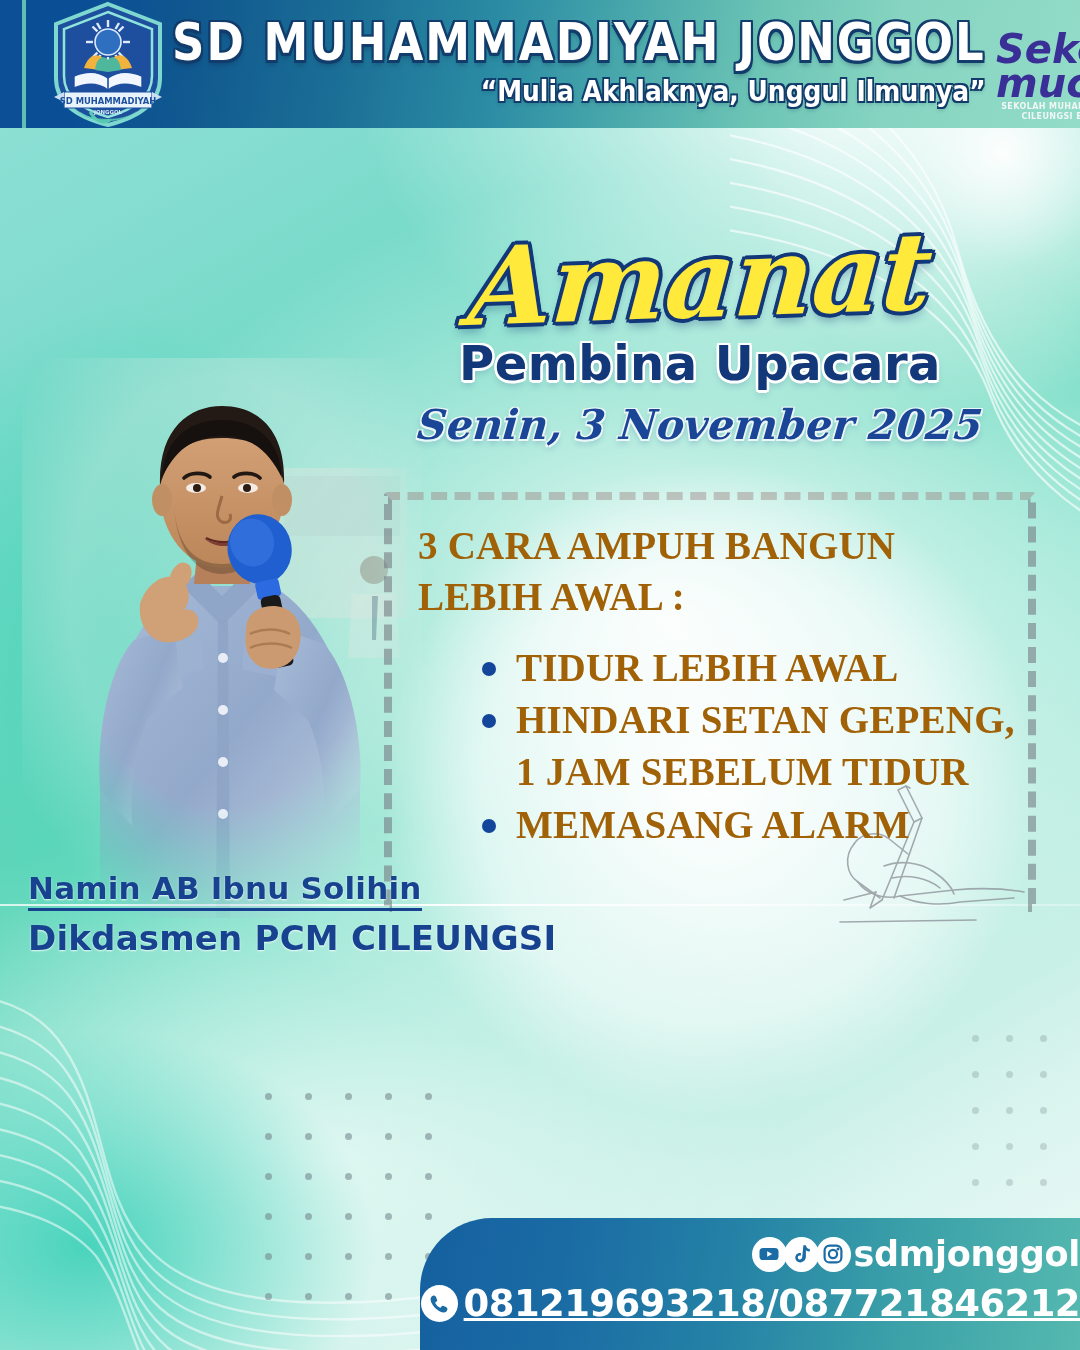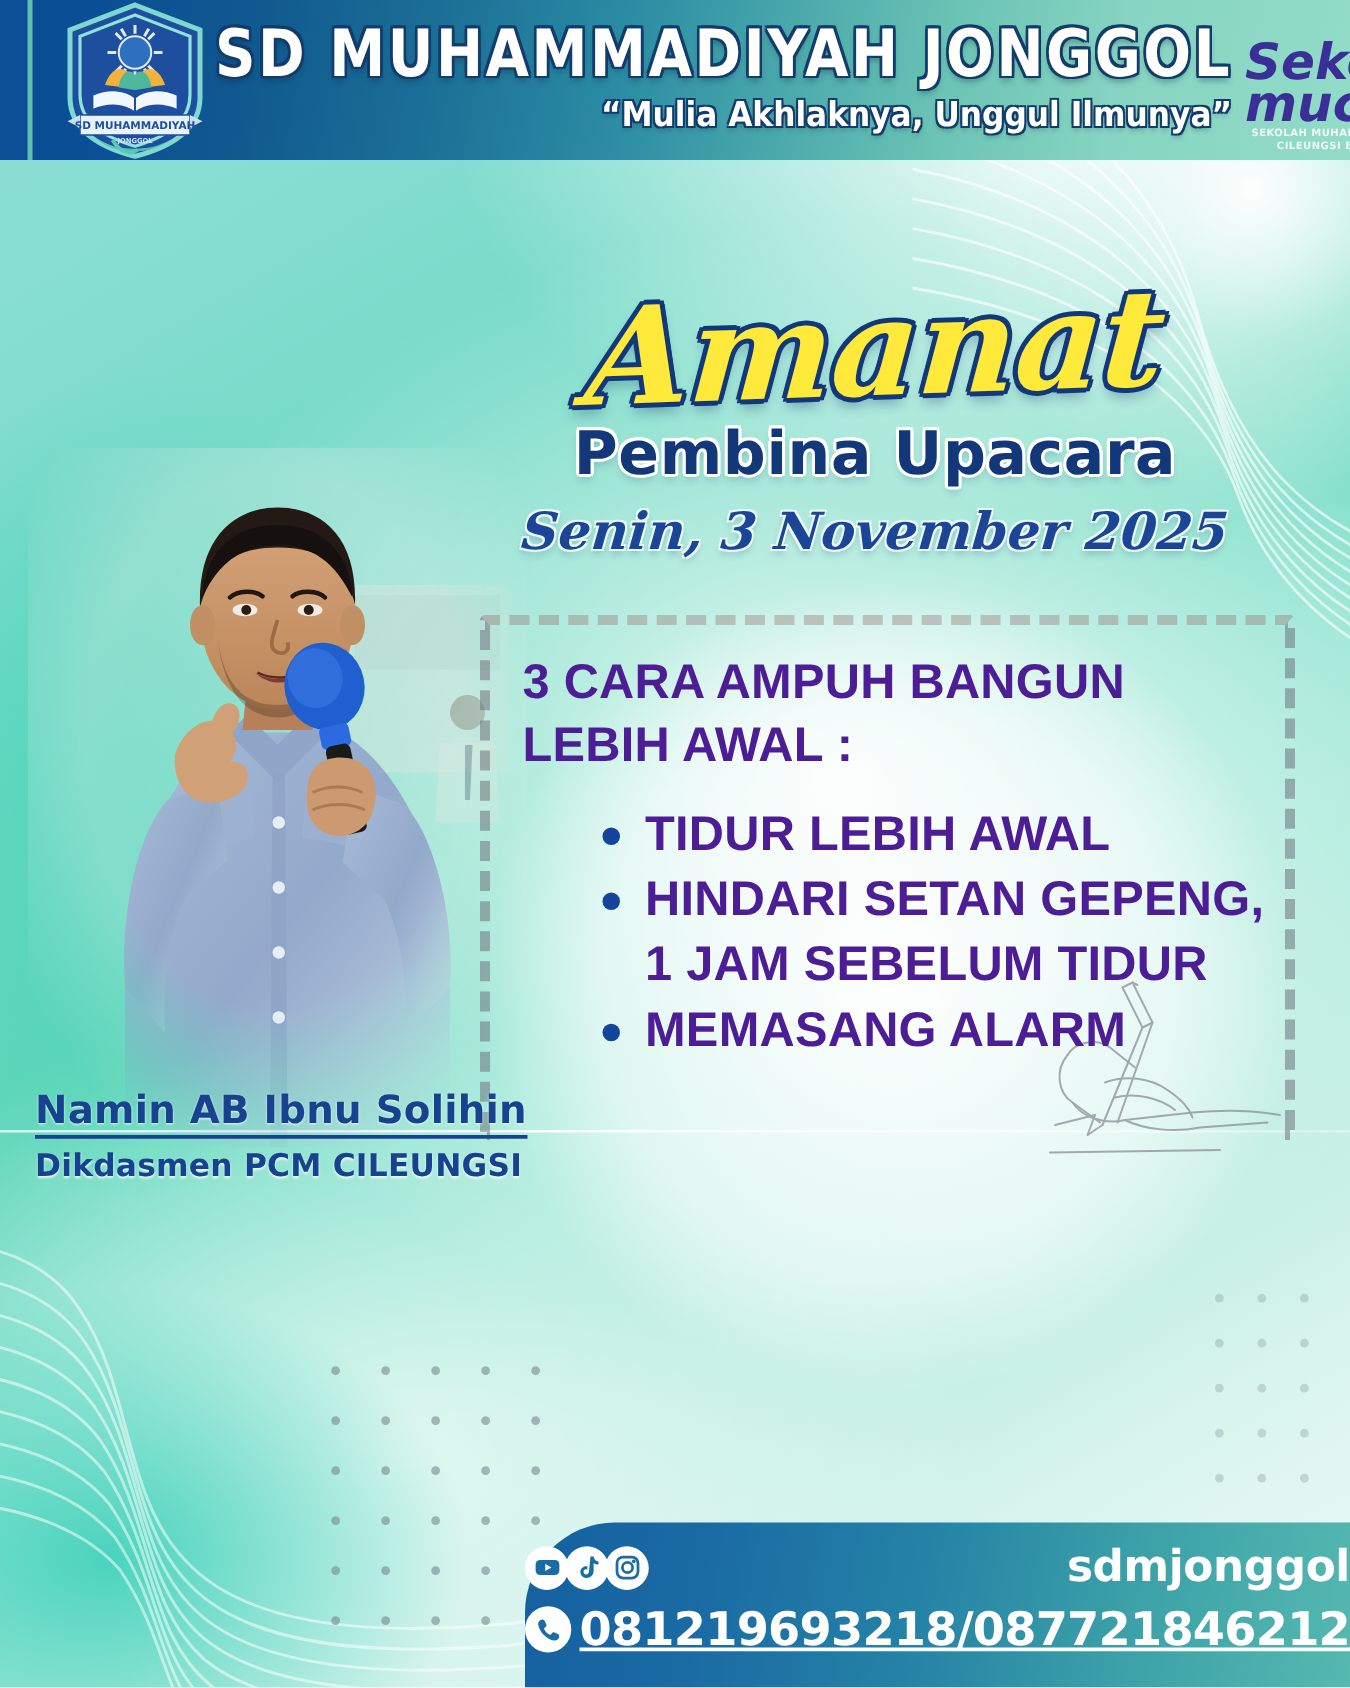--- a/index.html
+++ b/index.html
@@ -200,23 +200,23 @@
     border-top:8px dashed rgba(150,120,120,.40);
     border-radius:4px;
     z-index:7;
     pointer-events:none;
   }
 
   
   .message {
     position:absolute; left:418px; top:520px; width:600px;
     z-index:11;
-    font-family:Liberation Sans, sans-serif;
+    font-family:Liberation Serif, serif;
     font-weight:bold;
-    color:#4c1d95;
+    color:#a16207;
   }
   .msg-head {
     font-size:39px;
     line-height:1.32;
     letter-spacing:.2px;
   }
   .msg-list {
     list-style:none;
     margin-top:19px;
     margin-left:62px;
@@ -248,35 +248,35 @@
     font-family:"DejaVu Sans", sans-serif;
   }
   .credit-name {
     font-size:31px; font-weight:bold; color:#17428f;
     border-bottom:3px solid #17428f;
     display:inline-block; padding-bottom:2px;
     letter-spacing:.2px;
     text-shadow:0 1px 2px rgba(255,255,255,.85);
   }
   .credit-role {
-    font-size:25px; font-weight:bold; color:#17428f;
+    font-size:34px; font-weight:bold; color:#17428f;
     margin-top:7px; letter-spacing:.2px;
     text-shadow:0 1px 2px rgba(255,255,255,.85);
   }
 
   
   .footer {
     position:absolute; right:0; bottom:0; width:660px; height:132px;
     background:linear-gradient(100deg, #1560a0 0%, #1a6ba4 22%, #2583a6 48%, #3ba0a8 72%, #55b9b0 100%);
     border-top-left-radius:72px;
     z-index:15;
     color:#ffffff;
   }
   .footer-row {
-    display:flex; align-items:center; justify-content:space-between;
+    display:flex; align-items:center; justify-content:flex-end;
   }
   .footer-row.r1 { margin-top:16px; }
   .footer-row.r2 { margin-top:8px;text-decoration:underline; }
   .social-icons { display:flex; align-items:center; gap:0px; }
   .sicon {
     width:35px; height:35px; border-radius:50%;
     background:#ffffff; display:flex; align-items:center; justify-content:center;
     margin-right:-3px;
   }
   .sicon svg { display:block; }

